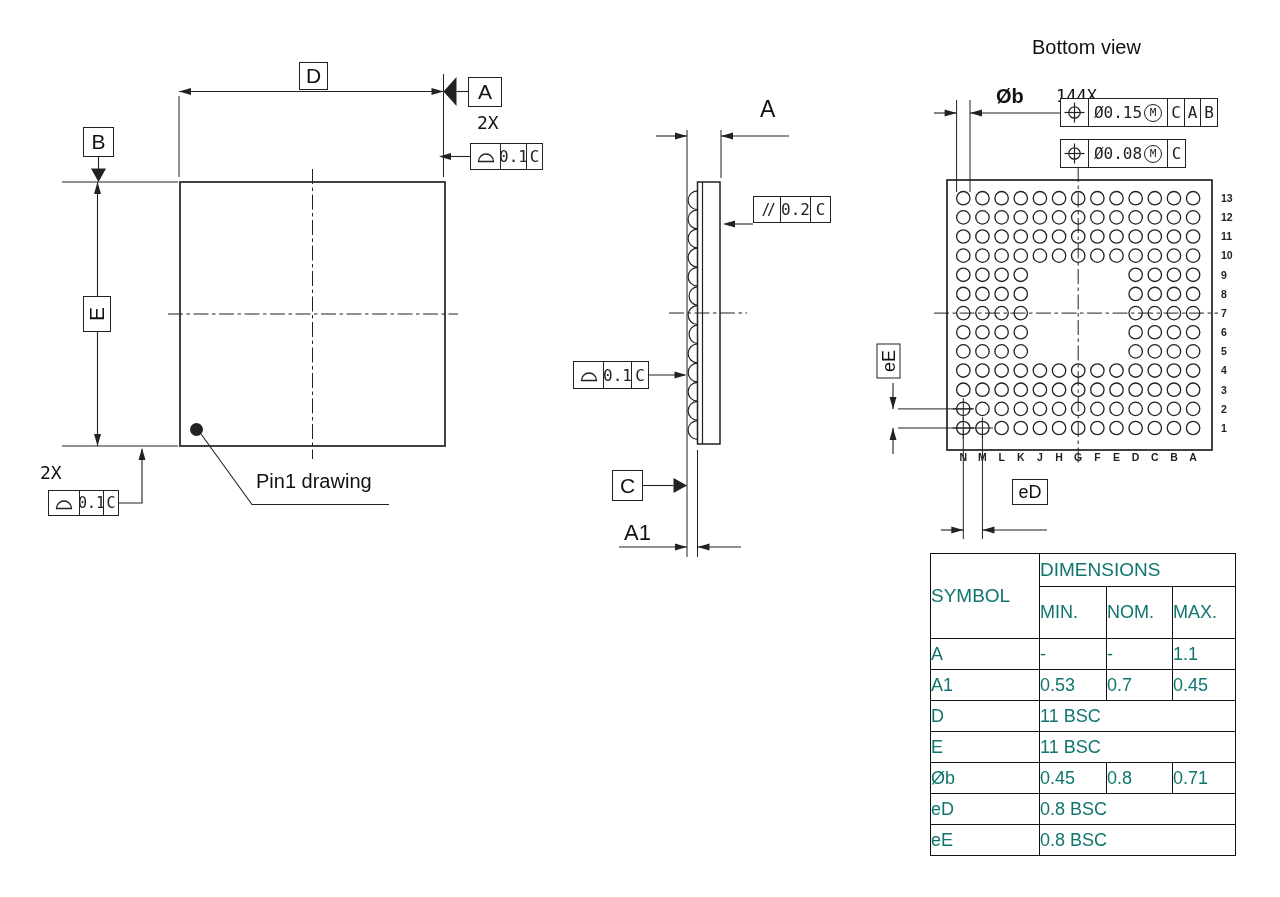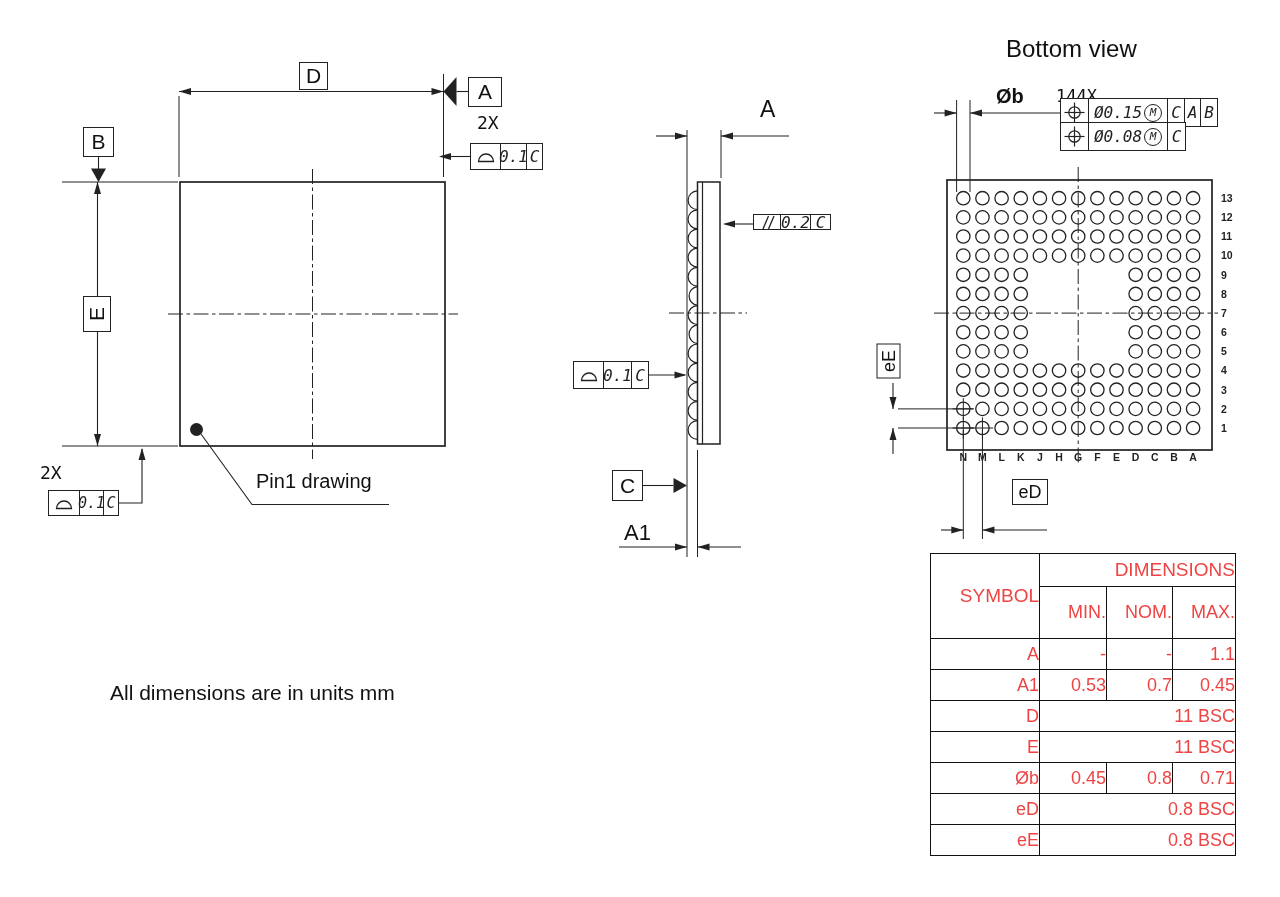--- a/index.html
+++ b/index.html
@@ -14,26 +14,26 @@
   #linework .dot{fill:#222;stroke:none;}
   .colLabel,.rowLabel{font-family:"Liberation Sans",sans-serif;font-weight:700;font-size:10.5px;fill:#222;stroke:none;}
   .colLabel{text-anchor:middle;}
   .plain{position:absolute;white-space:nowrap;line-height:1;color:#111;}
   .tech{font-family:"DejaVu Sans Mono",monospace;}
   .boxlab{position:absolute;border:1.5px solid #222;background:#fff;display:flex;align-items:center;
           justify-content:center;box-sizing:border-box;color:#111;}
   .rot{transform:rotate(-90deg);}
   .fcf{position:absolute;display:flex;border:1.4px solid #222;background:#fff;box-sizing:border-box;align-items:stretch;}
   .fcf .cell{display:flex;align-items:center;justify-content:center;border-right:1.4px solid #222;
-             box-sizing:border-box;font-family:"DejaVu Sans Mono",monospace;color:#222;flex:none;font-style:italic;}
+             box-sizing:border-box;font-family:"DejaVu Sans Mono",monospace;color:#222;flex:none;}
   .fcf .cell:last-child{border-right:none;}
   .mcirc{display:inline-flex;width:16px;height:16px;border:1.3px solid #222;border-radius:50%;align-items:center;
          justify-content:center;font-size:11px;margin-left:2px;flex:none;font-family:"DejaVu Sans Mono",monospace;}
   #dim-table{position:absolute;left:930px;top:553px;border-collapse:collapse;table-layout:fixed;background:#fff;}
-  #dim-table td{border:1.6px solid #111;text-align:right;vertical-align:middle;padding:0;font-size:18px;color:#ef4444;}
+  #dim-table td{border:1.6px solid #111;text-align:left;vertical-align:middle;padding:0;font-size:18px;color:#0f766e;}
   #notes{position:absolute;left:110px;top:679px;font-size:21px;line-height:27.5px;color:#111;}
   #notes svg{vertical-align:-4px;margin:0 3px;}
 </style>
 </head>
 <body>
 
 <div id="canvas">
 
   <svg id="linework" width="1280" height="897" viewBox="0 0 1280 897">
 
@@ -329,21 +329,21 @@
           <path d="M2.5 11.5 A 7.5 7.5 0 0 1 17.5 11.5 Z" fill="none" stroke="#222" stroke-width="1.3"></path>
         </svg>
       </span>
     <span class="cell" style="width:24px;font-size:15px">0.1</span>
     <span class="cell" style="width:14px;font-size:15px">C</span>
   </div>
 
   <div class="plain" style="left:256px;top:471px;font-size:20px">Pin1 drawing</div>
 
   <div class="plain" style="left:760px;top:98px;font-size:23px">A</div>
-  <div class="fcf" style="left:753px;top:214px;height:16px">
+  <div class="fcf" style="left:753px;top:196px;height:27px">
     <span class="cell" style="width:27px">
         <svg width="16" height="15" viewBox="0 0 16 15">
           <line x1="4" y1="14" x2="9.5" y2="1" stroke="#222" stroke-width="1.3"></line>
           <line x1="9.5" y1="14" x2="15" y2="1" stroke="#222" stroke-width="1.3"></line>
         </svg>
       </span>
     <span class="cell" style="width:30px;font-size:16px">0.2</span>
     <span class="cell" style="width:19px;font-size:16px">C</span>
   </div>
   <div class="fcf" style="left:573px;top:361px;height:28px">
@@ -351,60 +351,59 @@
         <svg width="20" height="13" viewBox="0 0 20 13">
           <path d="M2.5 11.5 A 7.5 7.5 0 0 1 17.5 11.5 Z" fill="none" stroke="#222" stroke-width="1.3"></path>
         </svg>
       </span>
     <span class="cell" style="width:28px;font-size:16px">0.1</span>
     <span class="cell" style="width:16px;font-size:16px">C</span>
   </div>
   <div class="boxlab" style="left:612px;top:470px;width:31px;height:31px;font-size:21px">C</div>
   <div class="plain" style="left:624px;top:522px;font-size:22px">A1</div>
 
-  <div class="plain" style="left:1006px;top:37px;font-size:24px">Bottom view</div>
+  <div class="plain" style="left:1032px;top:37px;font-size:20px">Bottom view</div>
   <div class="plain tech" style="left:1056px;top:88px;font-size:17px">144X</div>
   <div class="plain" style="left:996px;top:86px;font-size:20px;font-weight:700">Øb</div>
 
   <div class="fcf" style="left:1060px;top:98px;height:29px">
     <span class="cell" style="width:28px">
         <svg width="23" height="23" viewBox="0 0 23 23">
           <circle cx="11.5" cy="11.5" r="5.7" fill="none" stroke="#222" stroke-width="1.2"></circle>
           <line x1="1.5" y1="11.5" x2="21.5" y2="11.5" stroke="#222" stroke-width="1.2"></line>
           <line x1="11.5" y1="1.5" x2="11.5" y2="21.5" stroke="#222" stroke-width="1.2"></line>
         </svg>
       </span>
     <span class="cell" style="width:79px;font-size:16px">
         <span>Ø0.15</span>
         <span class="mcirc">M</span>
       </span>
     <span class="cell" style="width:17px;font-size:16px">C</span>
     <span class="cell" style="width:16px;font-size:16px">A</span>
     <span class="cell" style="width:16px;font-size:16px">B</span>
   </div>
-  <div class="fcf" style="left:1060px;top:122px;height:29px">
+  <div class="fcf" style="left:1060px;top:139px;height:29px">
     <span class="cell" style="width:28px">
         <svg width="23" height="23" viewBox="0 0 23 23">
           <circle cx="11.5" cy="11.5" r="5.7" fill="none" stroke="#222" stroke-width="1.2"></circle>
           <line x1="1.5" y1="11.5" x2="21.5" y2="11.5" stroke="#222" stroke-width="1.2"></line>
           <line x1="11.5" y1="1.5" x2="11.5" y2="21.5" stroke="#222" stroke-width="1.2"></line>
         </svg>
       </span>
     <span class="cell" style="width:79px;font-size:16px">
         <span>Ø0.08</span>
         <span class="mcirc">M</span>
       </span>
     <span class="cell" style="width:17px;font-size:16px">C</span>
   </div>
 
   <div class="boxlab rot" style="left:871px;top:349px;width:35px;height:24px;font-size:18px">eE</div>
   <div class="boxlab" style="left:1012px;top:479px;width:36px;height:26px;font-size:18px">eD</div>
 
   <div id="notes">
-    <div>All dimensions are in units mm</div>
   </div>
 
   <table id="dim-table">
     <colgroup>
         <col style="width:109px">
         <col style="width:67px">
         <col style="width:66px">
         <col style="width:63px">
       </colgroup>
     <tbody>

